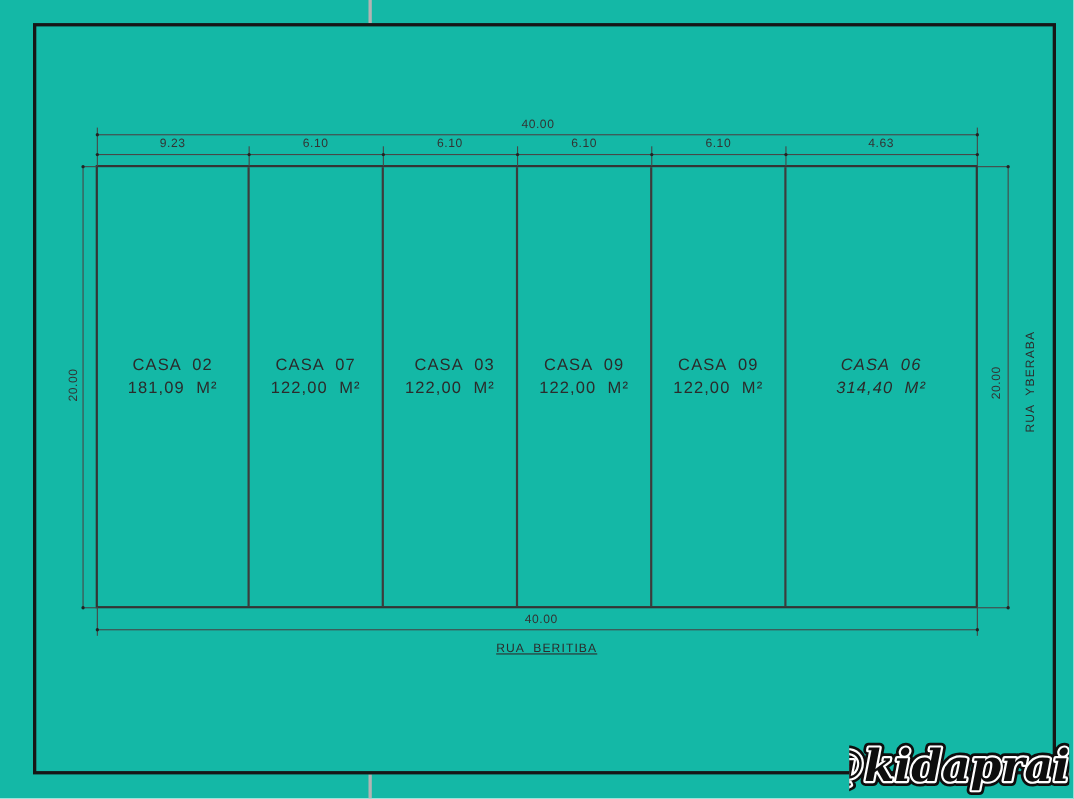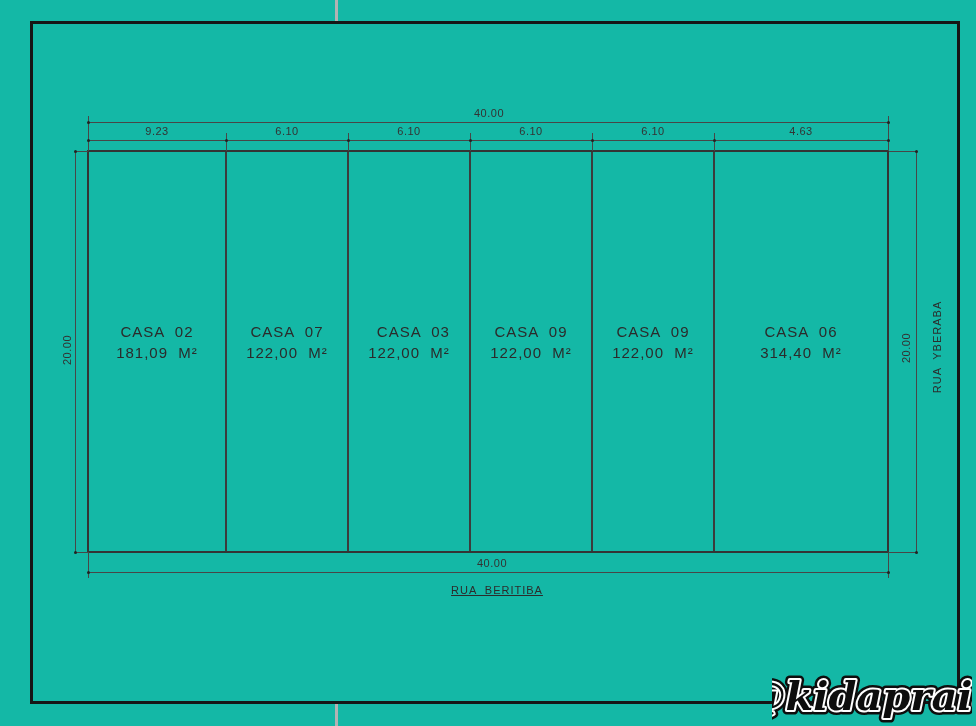--- a/index.html
+++ b/index.html
@@ -93,21 +93,21 @@
   <div class="casa" style="left: 157px;"><div>CASA  02</div><div>181,09  M²</div></div>
       <div class="divider" style="left: 225px;"></div>
       <div class="casa" style="left: 287px;"><div>CASA  07</div><div>122,00  M²</div></div>
       <div class="divider" style="left: 347px;"></div>
       <div class="casa" style="left: 409px; text-align: right;"><div>CASA  03</div><div>122,00  M²</div></div>
       <div class="divider" style="left: 469px;"></div>
       <div class="casa" style="left: 531px;"><div>CASA  09</div><div>122,00  M²</div></div>
       <div class="divider" style="left: 591px;"></div>
       <div class="casa" style="left: 653px;"><div>CASA  09</div><div>122,00  M²</div></div>
       <div class="divider" style="left: 713px;"></div>
-      <div class="casa" style="left: 801px;"><div>CASA  06</div><div>314,40  M²</div></div>
+      <div class="casa" style="left: 801px; font-style: italic;"><div>CASA  06</div><div>314,40  M²</div></div>
       <div class="dimlbl" style="left: 157px; top: 125px;">9.23</div>
       <div class="dimlbl" style="left: 287px; top: 125px;">6.10</div>
       <div class="dimlbl" style="left: 409px; top: 125px;">6.10</div>
       <div class="dimlbl" style="left: 531px; top: 125px;">6.10</div>
       <div class="dimlbl" style="left: 653px; top: 125px;">6.10</div>
       <div class="dimlbl" style="left: 801px; top: 125px;">4.63</div>
       <div class="tick" style="left: 88px; top: 116px; height: 35px;"></div>
       <div class="dot" style="left: 87px; top: 139px;"></div>
       <div class="tick" style="left: 226px; top: 133px; height: 18px;"></div>
       <div class="dot" style="left: 225px; top: 139px;"></div>

